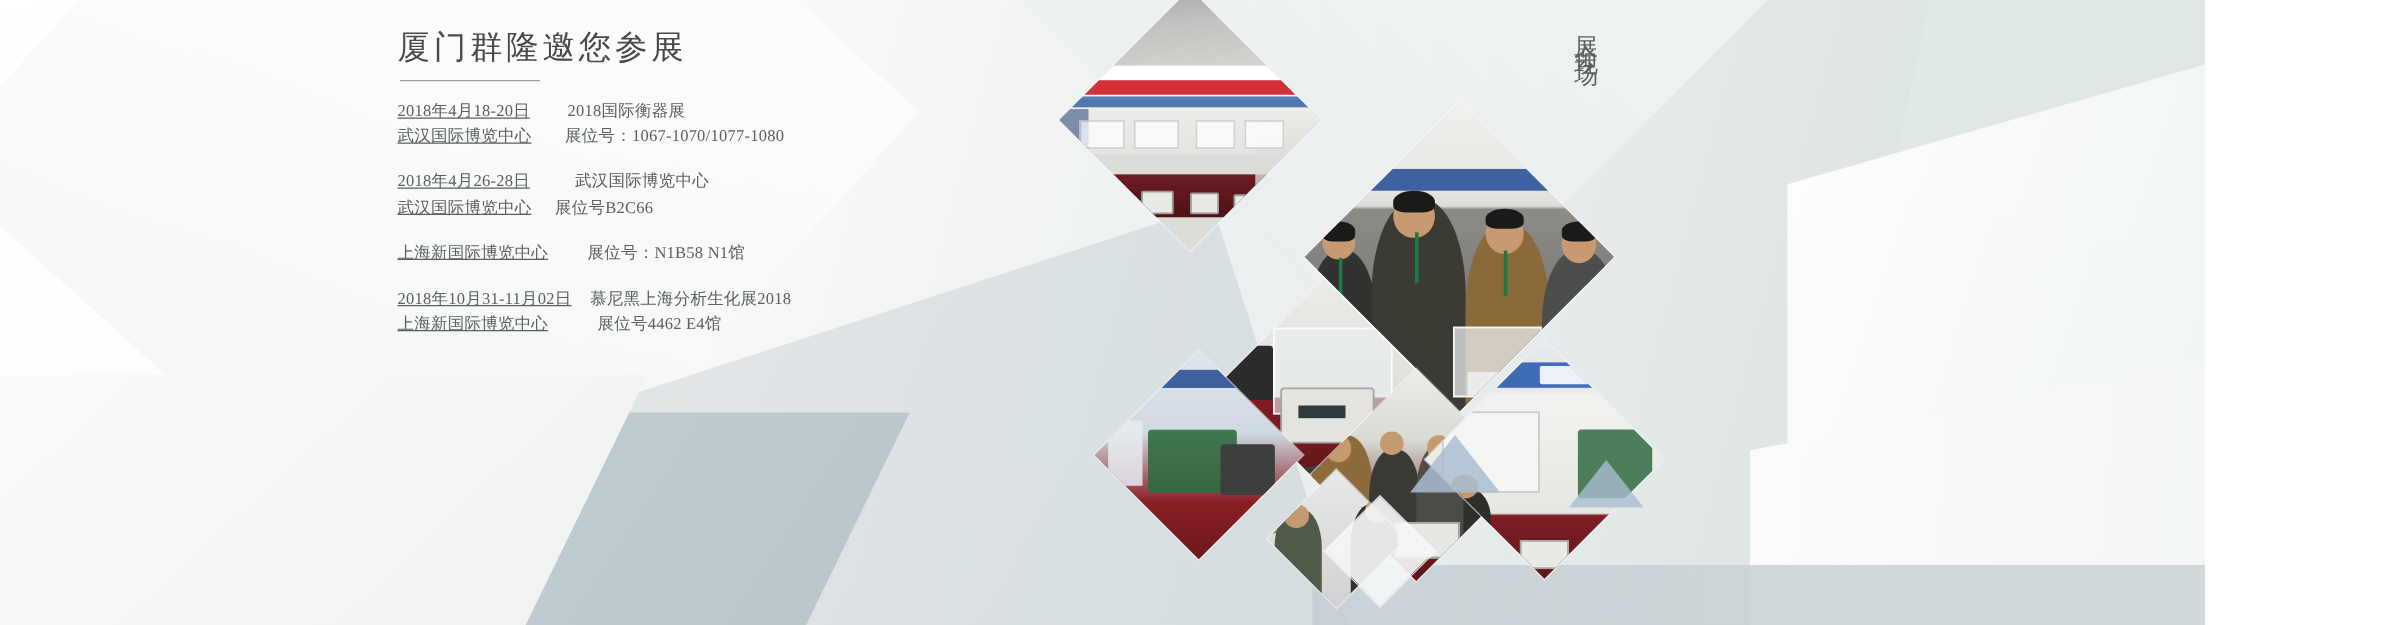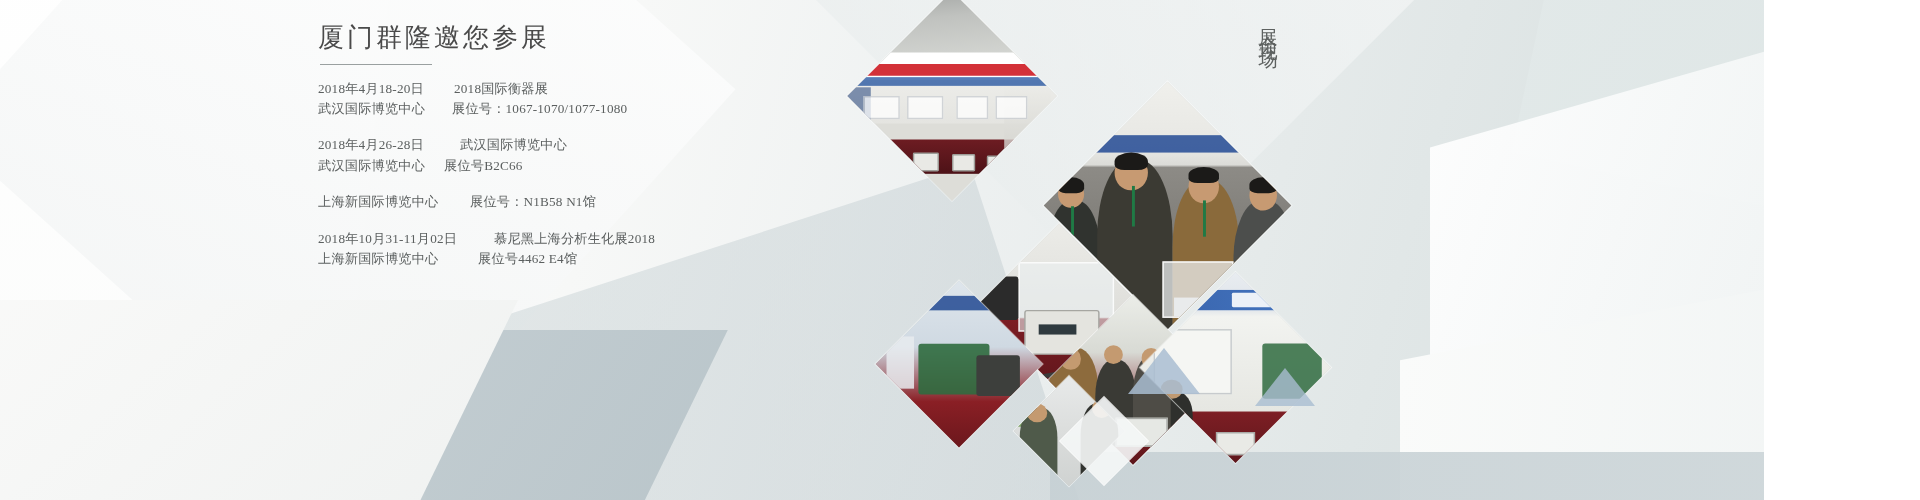--- a/index.html
+++ b/index.html
@@ -111,21 +111,21 @@
   #headline-rule {
     width:112px; height:1px;
     background:#9aa0a0;
     margin:9px 0 14px 2px;
   }
 
   .entry { margin-bottom:16px; }
   .entry:last-child { margin-bottom:0; }
   .row { display:flex; align-items:baseline; white-space:nowrap;
          line-height:1.55; }
-  .cell-a { color:#5b5f5f; font-size:13.2px; letter-spacing:.2px; }
+  .cell-a { color:#5b5f5f; font-size:13.2px; letter-spacing:.2px;text-decoration:underline; }
   .cell-b { color:#5b5f5f; font-size:13.2px; letter-spacing:.2px; }
 
   
   .e1 .cell-a { width:118px; }
   .e1 .cell-b { margin-left:18px; }
   .e1 .r2 .cell-a { width:118px; }
   .e1 .r2 .cell-b { margin-left:16px; }
 
   .e2 .cell-a { width:118px; }
   .e2 .cell-b { margin-left:18px; }
@@ -136,21 +136,21 @@
   .e3 .cell-b { margin-left:20px; }
   .e3 .r2 .cell-a { width:118px; }
   .e3 .r2 .cell-b { margin-left:8px; }
 
   .e4 .cell-a { width:122px; }
   .e4 .cell-b { margin-left:22px; }
   .e4 .r2 .cell-a { width:134px; }
   .e4 .r2 .cell-b { margin-left:18px; }
 
   .e5 .cell-a { width:154px; }
-  .e5 .cell-b { margin-left:22px; }
+  .e5 .cell-b { }
   .e5 .r2 .cell-a { width:134px; }
   .e5 .r2 .cell-b { margin-left:26px; }
 
   .e6 { margin-top:18px; }
   .e6 .line1 { font-size:13.2px; color:#55595a; letter-spacing:.2px; }
   .e6 .r2 .cell-a { width:188px; font-size:14.4px; letter-spacing:1.6px; }
   .e6 .r2 .cell-b { font-size:13.6px; }
 
   
   #collage { position:absolute; left:870px; top:0px;

